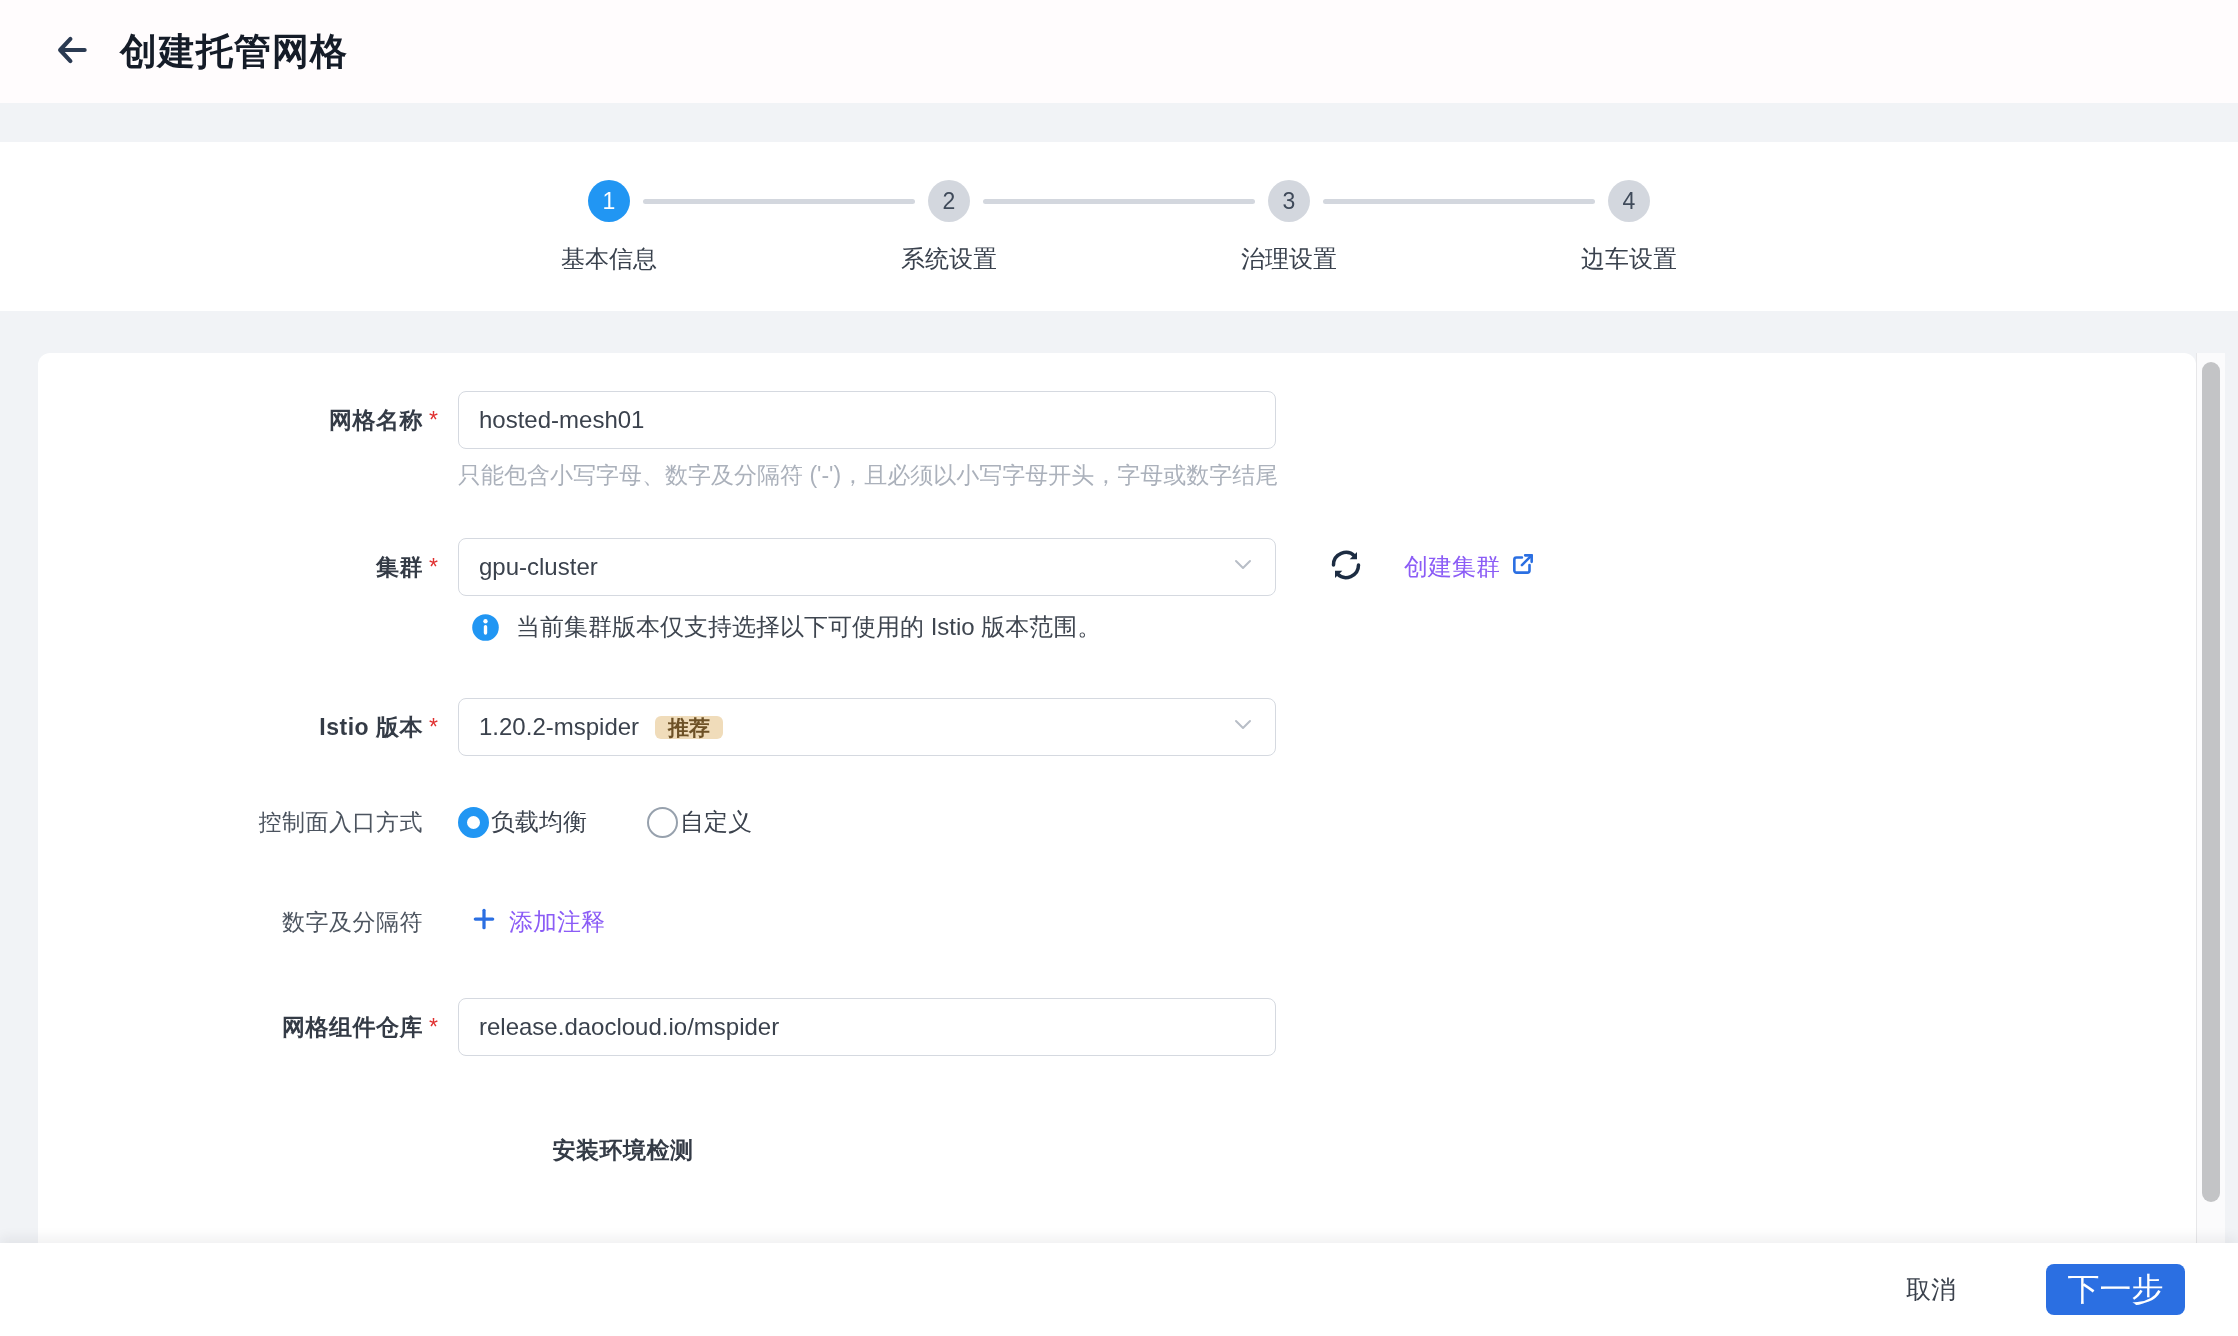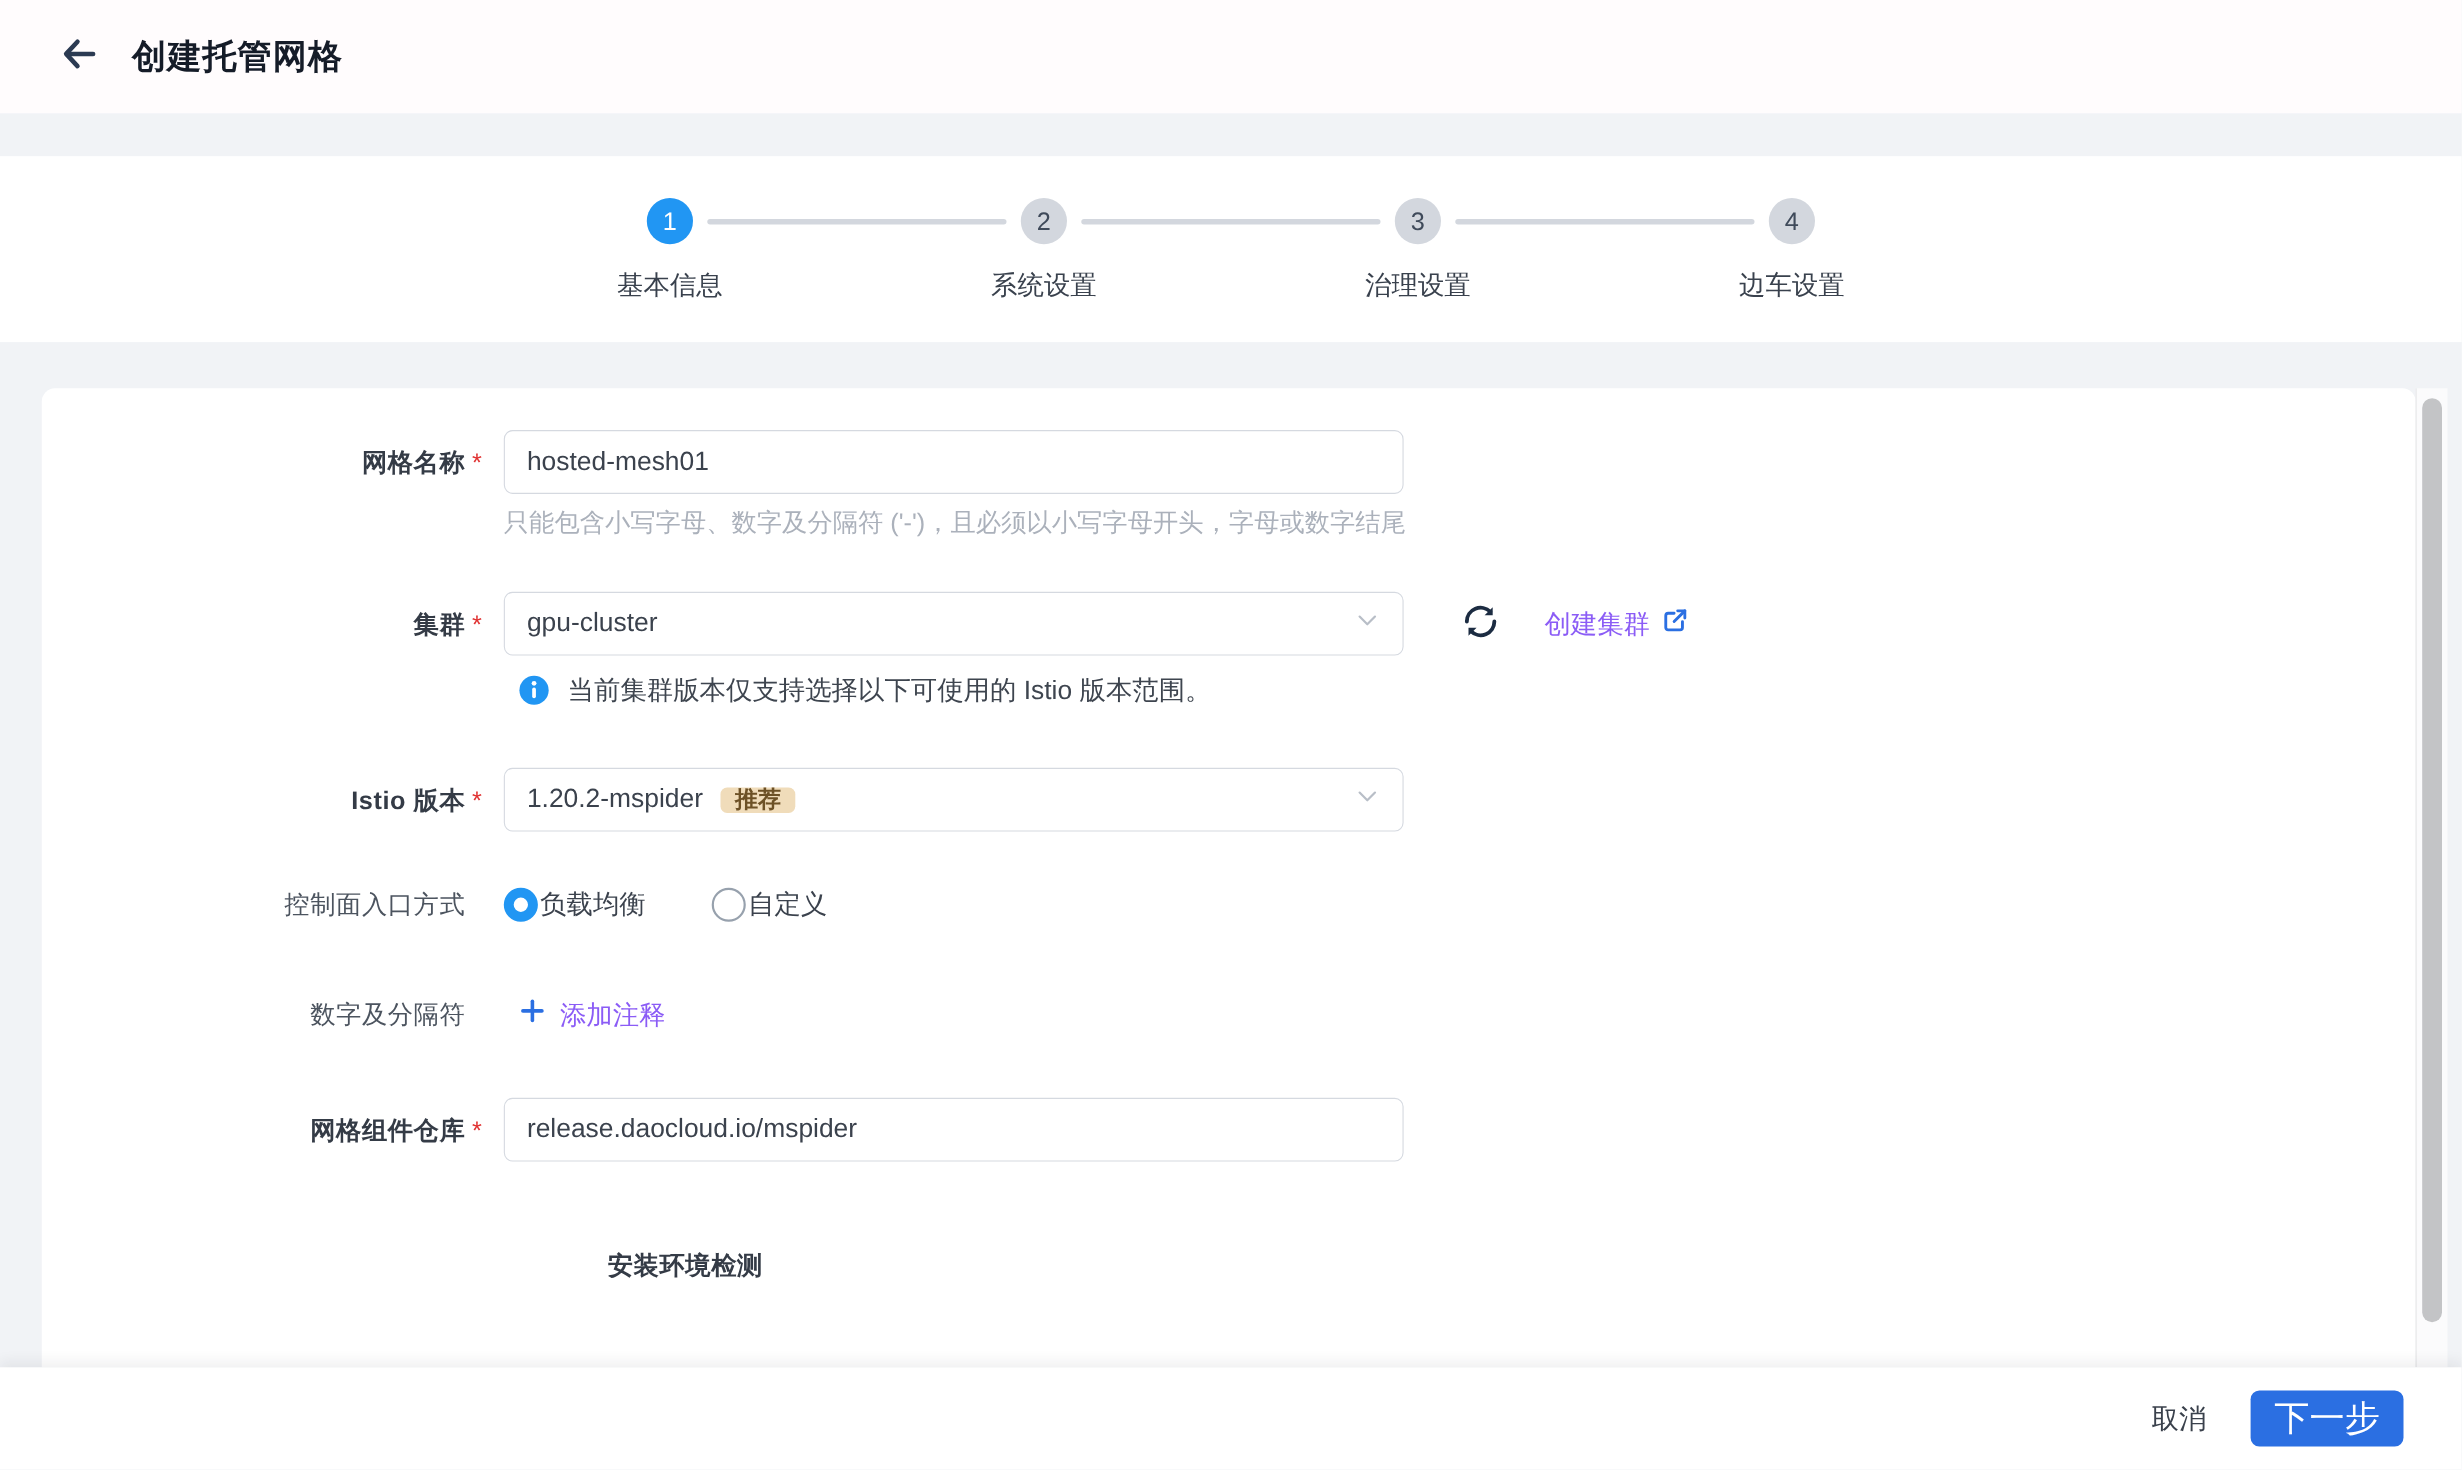--- a/index.html
+++ b/index.html
@@ -10,21 +10,21 @@
     position:relative;
     overflow:hidden;
     color:#3c434e;
   }
   
   .header {
     position:absolute; left:0; top:0; width:2238px; height:103px;
     background:#fffcfd; display:flex; align-items:center; padding-left:50px;
   }
   .back-btn { width:44px; height:44px; display:flex; align-items:center; justify-content:center; cursor:pointer; }
-  .page-title { margin-left:26px; font-size:31px; font-weight:700; color:#151c28; letter-spacing:1px; }
+  .page-title { margin-left:26px; font-size:37px; font-weight:700; color:#151c28; letter-spacing:1px; }
   
   .stepper-section {
     position:absolute; left:0; top:142px; width:2238px; height:169px; background:#ffffff;
   }
   .stepper {
     display:grid; grid-template-columns:repeat(4,340px); justify-content:center; padding-top:38px;
   }
   .step { position:relative; display:flex; flex-direction:column; align-items:center; }
   .step-circle {
     width:42px; height:42px; border-radius:50%; background:#d3d7de; color:#3f4a5a;
@@ -85,21 +85,21 @@
     background:#fbfbfc; border-left:1px solid #e7e7e9;
   }
   .scrollbar-thumb {
     position:absolute; left:5px; top:9px; width:18px; height:840px;
     background:#c3c4c6; border-radius:9px;
   }
   
   .footer {
     position:absolute; left:0; top:1243px; width:2238px; height:93px; background:#ffffff;
     box-shadow:0 -5px 12px rgba(31,35,41,.07);
-    display:flex; align-items:center; justify-content:flex-end; padding-right:53px; gap:30px;
+    display:flex; align-items:center; justify-content:flex-end; padding-right:53px; gap:80px;
   }
   .cancel-btn {
     background:none; border:none; font-size:25px; color:#3a414c; cursor:pointer; padding:8px 10px;
     font-family:"Liberation Sans","DejaVu Sans",sans-serif;
   }
   .next-btn {
     width:139px; height:51px; background:#2b6fe2; border:none; border-radius:8px;
     color:#ffffff; font-size:32px; cursor:pointer; display:flex; align-items:center; justify-content:center;
     font-family:"Liberation Sans","DejaVu Sans",sans-serif;
   }

